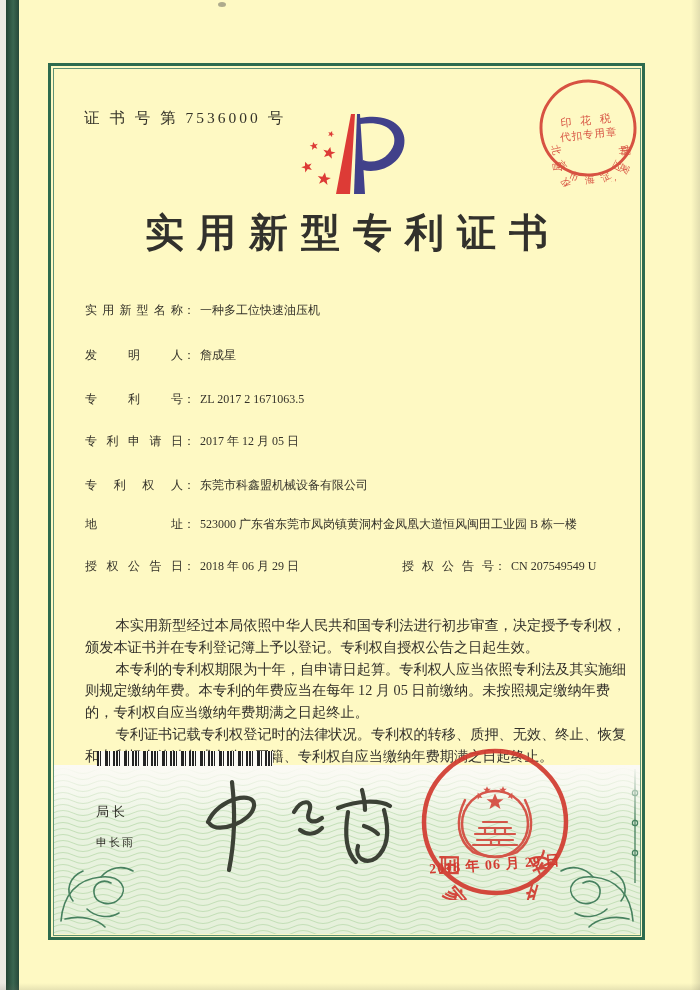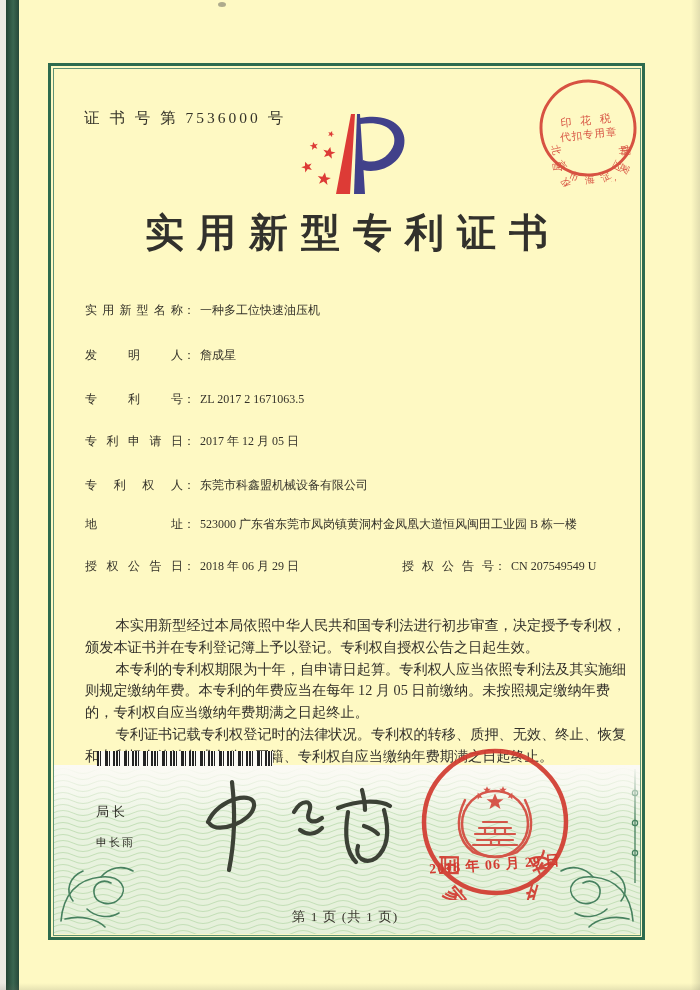--- a/index.html
+++ b/index.html
@@ -265,15 +265,14 @@
       </g>
       <g fill="none" stroke-width="2.5" stroke-linecap="round">
         <path d="M48,56 C38,76 40,96 56,108"></path>
         <path d="M108,56 C118,76 116,96 100,108"></path>
         <path d="M56,108 C70,114 86,114 100,108"></path>
       </g>
     </g>
   </svg>
   <div class="seal-date">2018 年 06 月 29 日</div>
 
-  <div class="footer">第 1 页 (共 1 页)</div>
 
 </div>
 
 </body></html>

